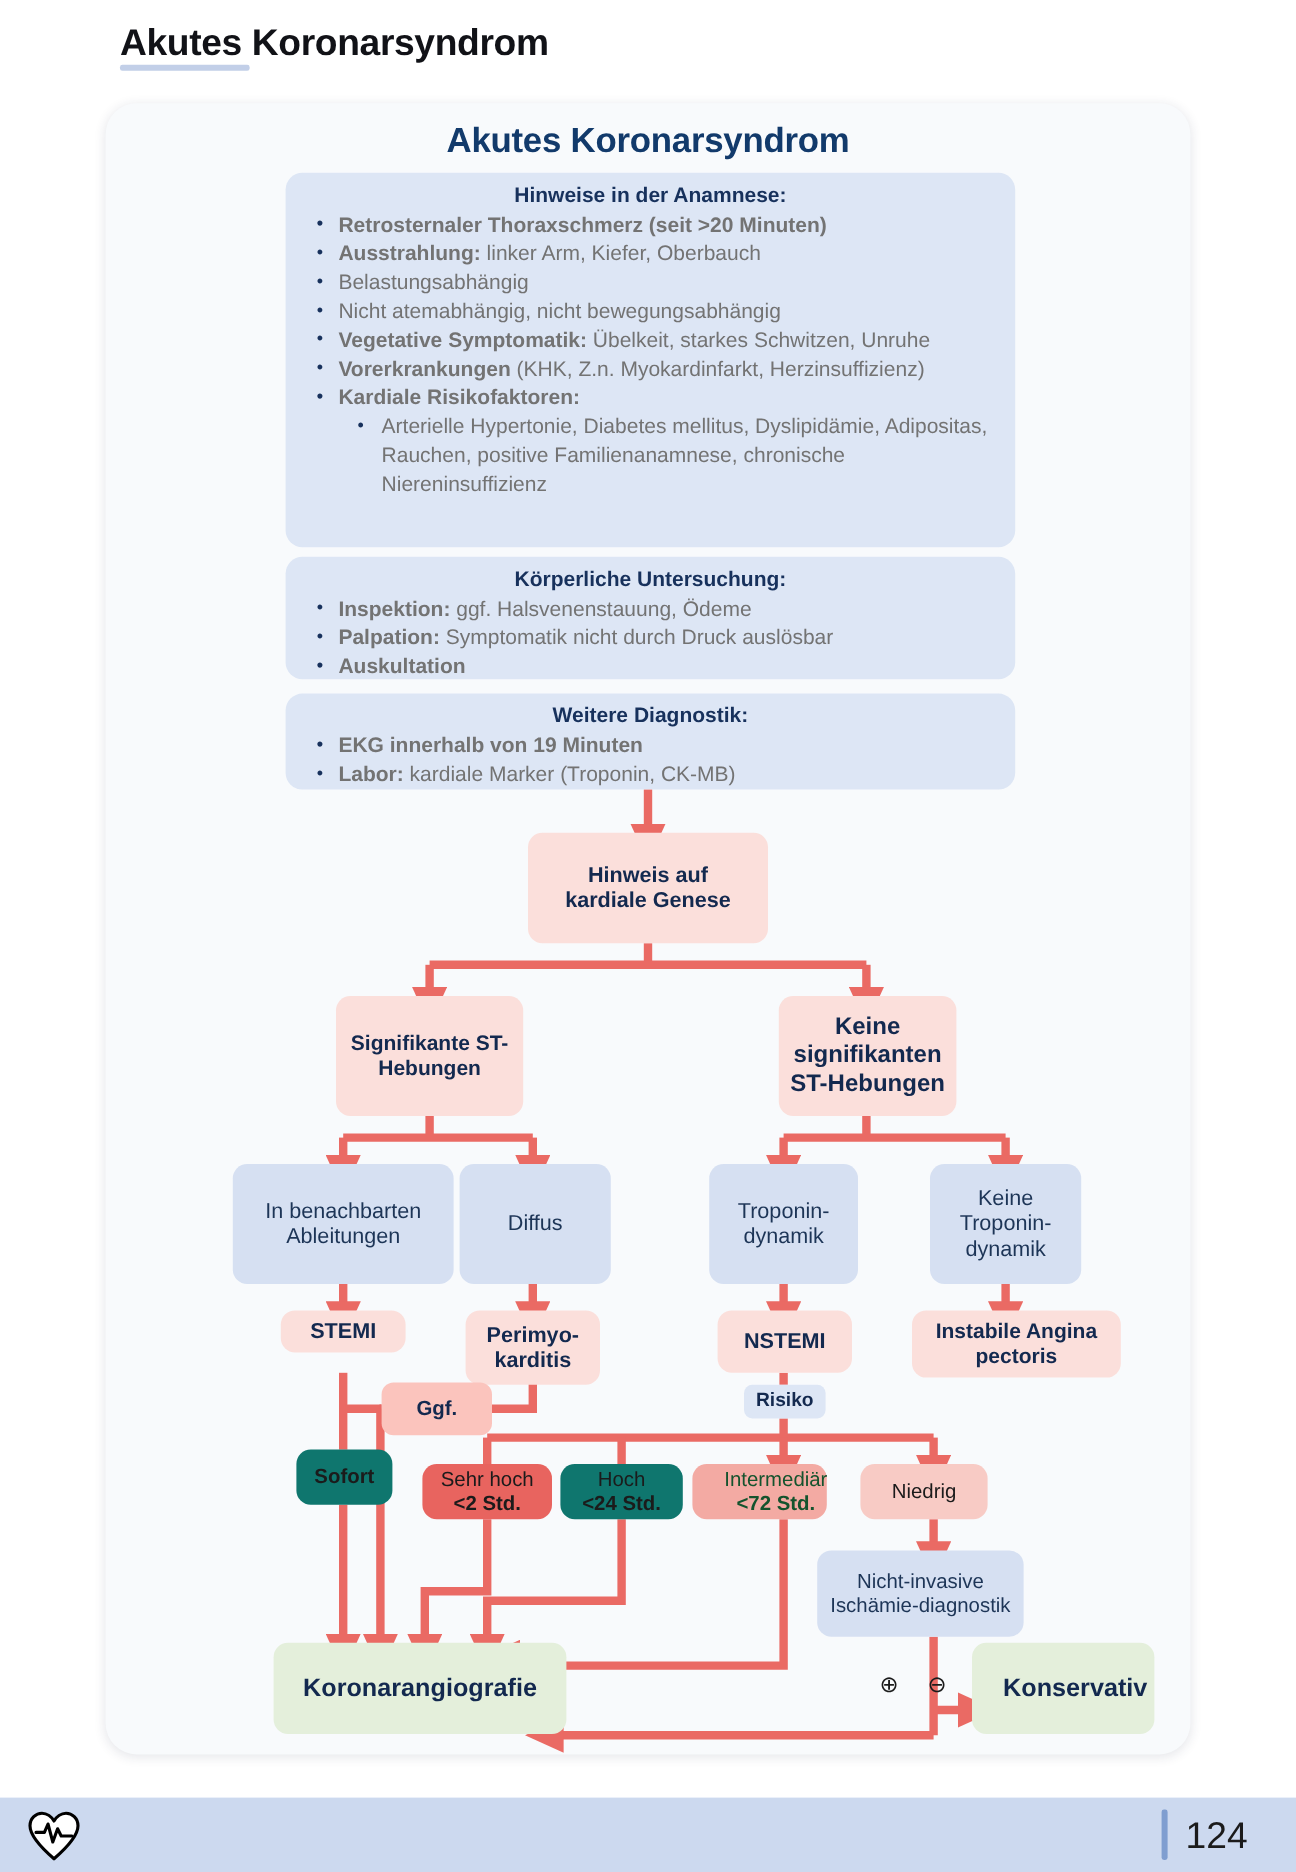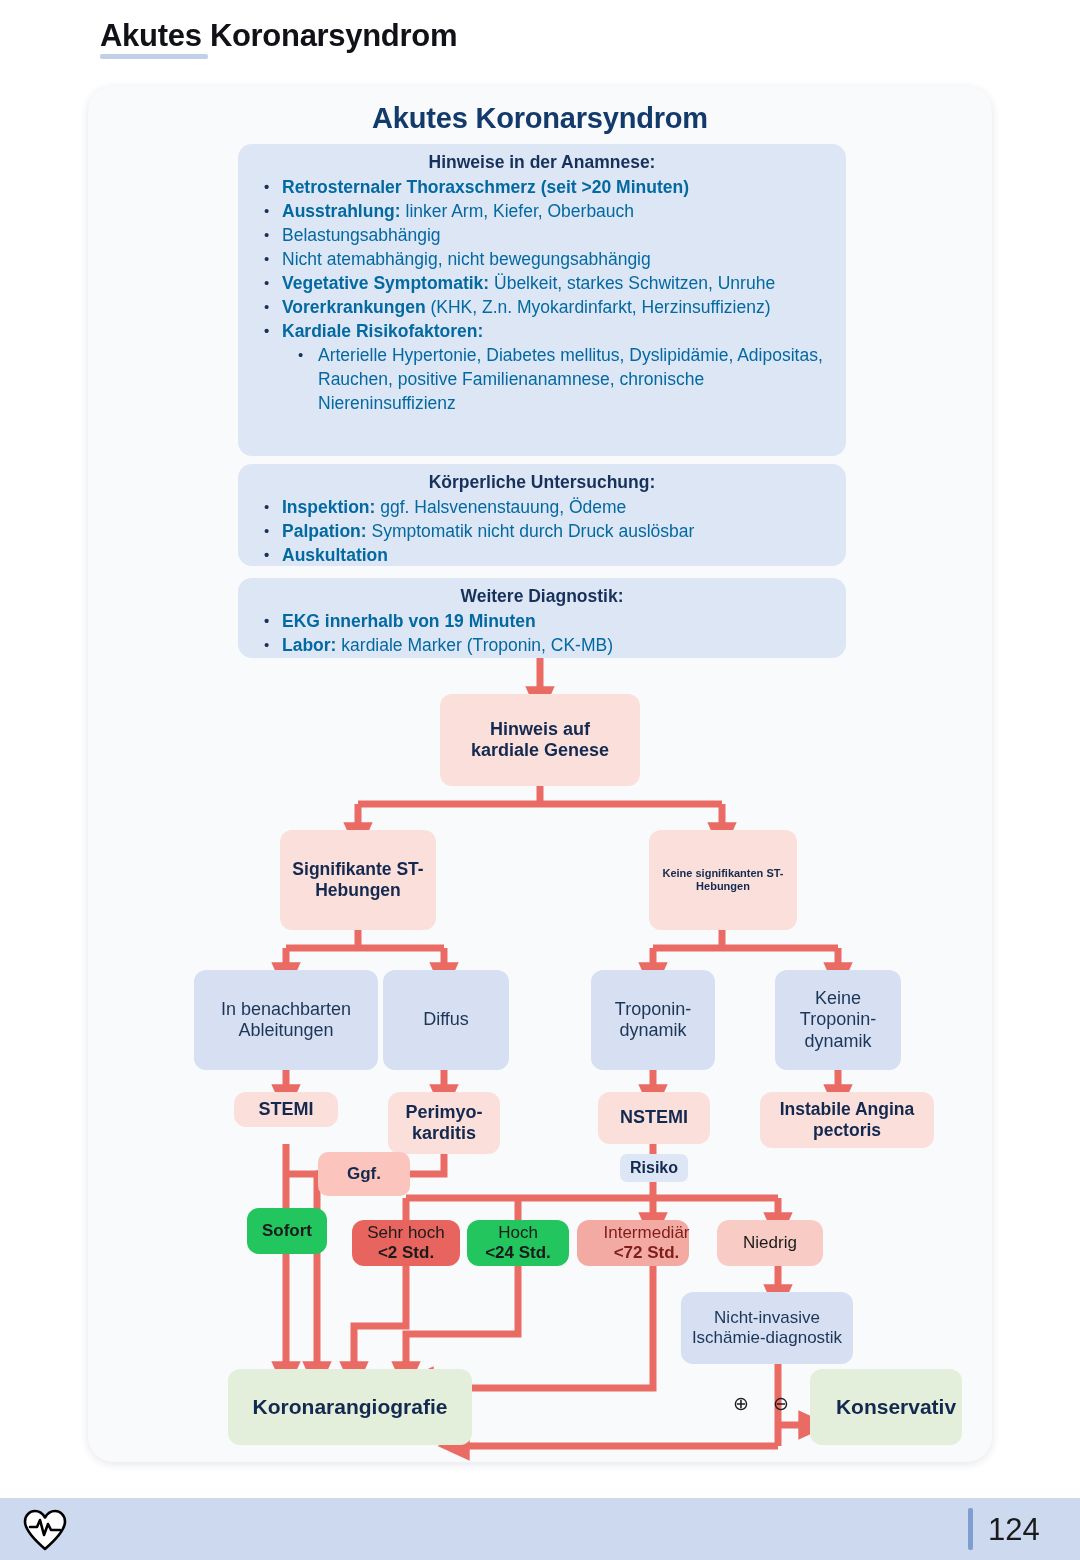--- a/index.html
+++ b/index.html
@@ -40,21 +40,21 @@
     position: absolute; background: #dde6f5; border-radius: 14px;
     color: #17315c; padding: 8px 14px 10px 14px;
   }
   .ib-title {
     text-align: center; font-weight: bold; font-size: 17.5px;
     margin-bottom: 2px; color: #17315c;
   }
   .ib-list { list-style: none; }
   .ib-list li {
     position: relative; padding-left: 30px; font-size: 17.5px;
-    line-height: 24px; color: #0369a1; font-weight: 400;
+    line-height: 24px; color: #737373; font-weight: 400;
   }
   .ib-list li::before {
     content: "\2022"; position: absolute; left: 12px; top: 0;
     font-size: 15px; color: #17315c;
   }
   .ib-list li.sub { padding-left: 66px; }
   .ib-list li.sub::before { left: 46px; }
   .ib-list li b { font-weight: bold; }
   .ib-list li.allbold { font-weight: bold; }
 
@@ -62,22 +62,22 @@
   .node {
     position: absolute; border-radius: 12px;
     display: flex; align-items: center; justify-content: center;
     text-align: center; line-height: 1.18;
   }
   .node span { display: block; }
   .n-pink   { background: #fbdfdb; color: #13294f; font-weight: bold; }
   .n-blue   { background: #d6e0f2; color: #1d3557; font-weight: 400; }
   .n-green  { background: #e4efdb; color: #13294f; font-weight: bold; }
   .n-red1   { background: #e8645f; color: #1b1b1b; }
-  .n-red2   { background: #22c55e; color: #1b1b1b; }
-  .n-red3   { background: #f3aaa3; color: #7f1d1d; padding-left: 27px; }
+  .n-red2   { background: #0f766e; color: #1b1b1b; }
+  .n-red3   { background: #f3aaa3; color: #14532d; padding-left: 27px; }
   .n-red4   { background: #f8cbc5; color: #1b1b1b; }
   .n-risiko { background: #dde6f5; color: #13294f; font-weight: bold;
               border-radius: 7px; font-size: 16px; }
   .n-ggf    { background: #fbc4bd; color: #13294f; font-weight: bold;
               border-radius: 10px; font-size: 17px; }
 
   .risk-lab { font-weight: 400; font-size: 17px; }
   .risk-val { font-weight: bold; font-size: 17px; }
 
   
@@ -228,21 +228,21 @@
     </svg>
 
     <div class="node n-pink" style="left:352px; top:608px; width:200px; height:92px; font-size:18px; padding:0 14px;">
       <span>Hinweis auf kardiale Genese</span>
     </div>
 
     <div class="node n-pink" style="left:192px; top:744px; width:156px; height:100px; font-size:17.5px; padding:0 10px;">
       <span>Signifikante ST-Hebungen</span>
     </div>
 
-    <div class="node n-pink" style="left:561px; top:744px; width:148px; height:100px; font-size:11px; padding:0 8px;">
+    <div class="node n-pink" style="left:561px; top:744px; width:148px; height:100px; font-size:20px; padding:0 8px;">
       <span>Keine signifikanten ST-Hebungen</span>
     </div>
 
     <div class="node n-blue" style="left:106px; top:884px; width:184px; height:100px; font-size:18px; padding:0 8px;">
       <span>In benachbarten Ableitungen</span>
     </div>
 
     <div class="node n-blue" style="left:295px; top:884px; width:126px; height:100px; font-size:18px;">
       <span>Diffus</span>
     </div>

